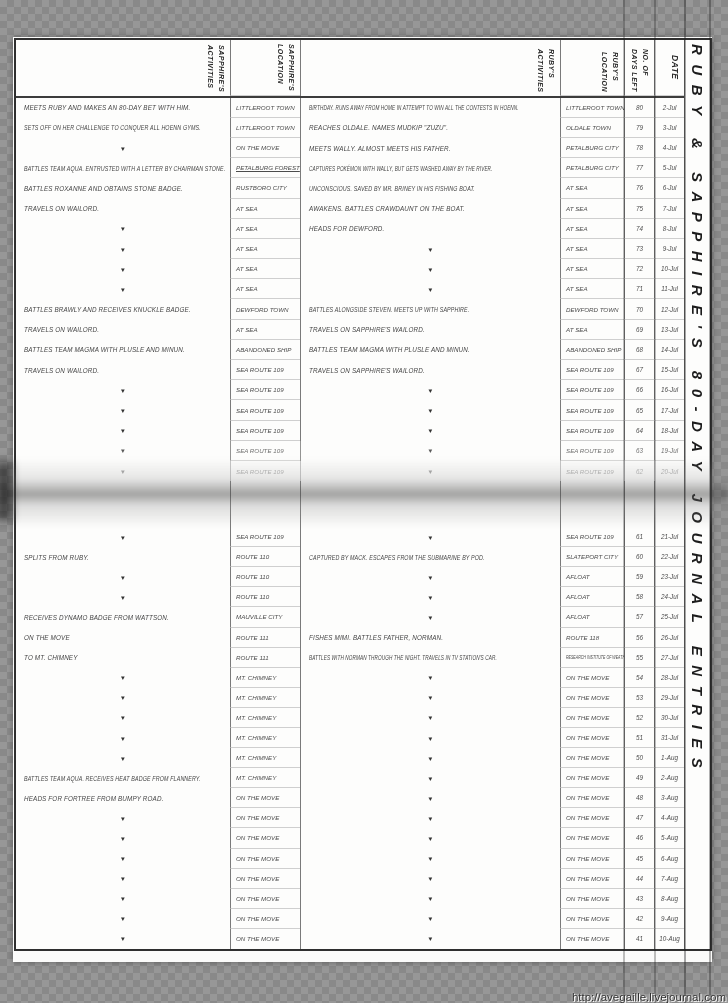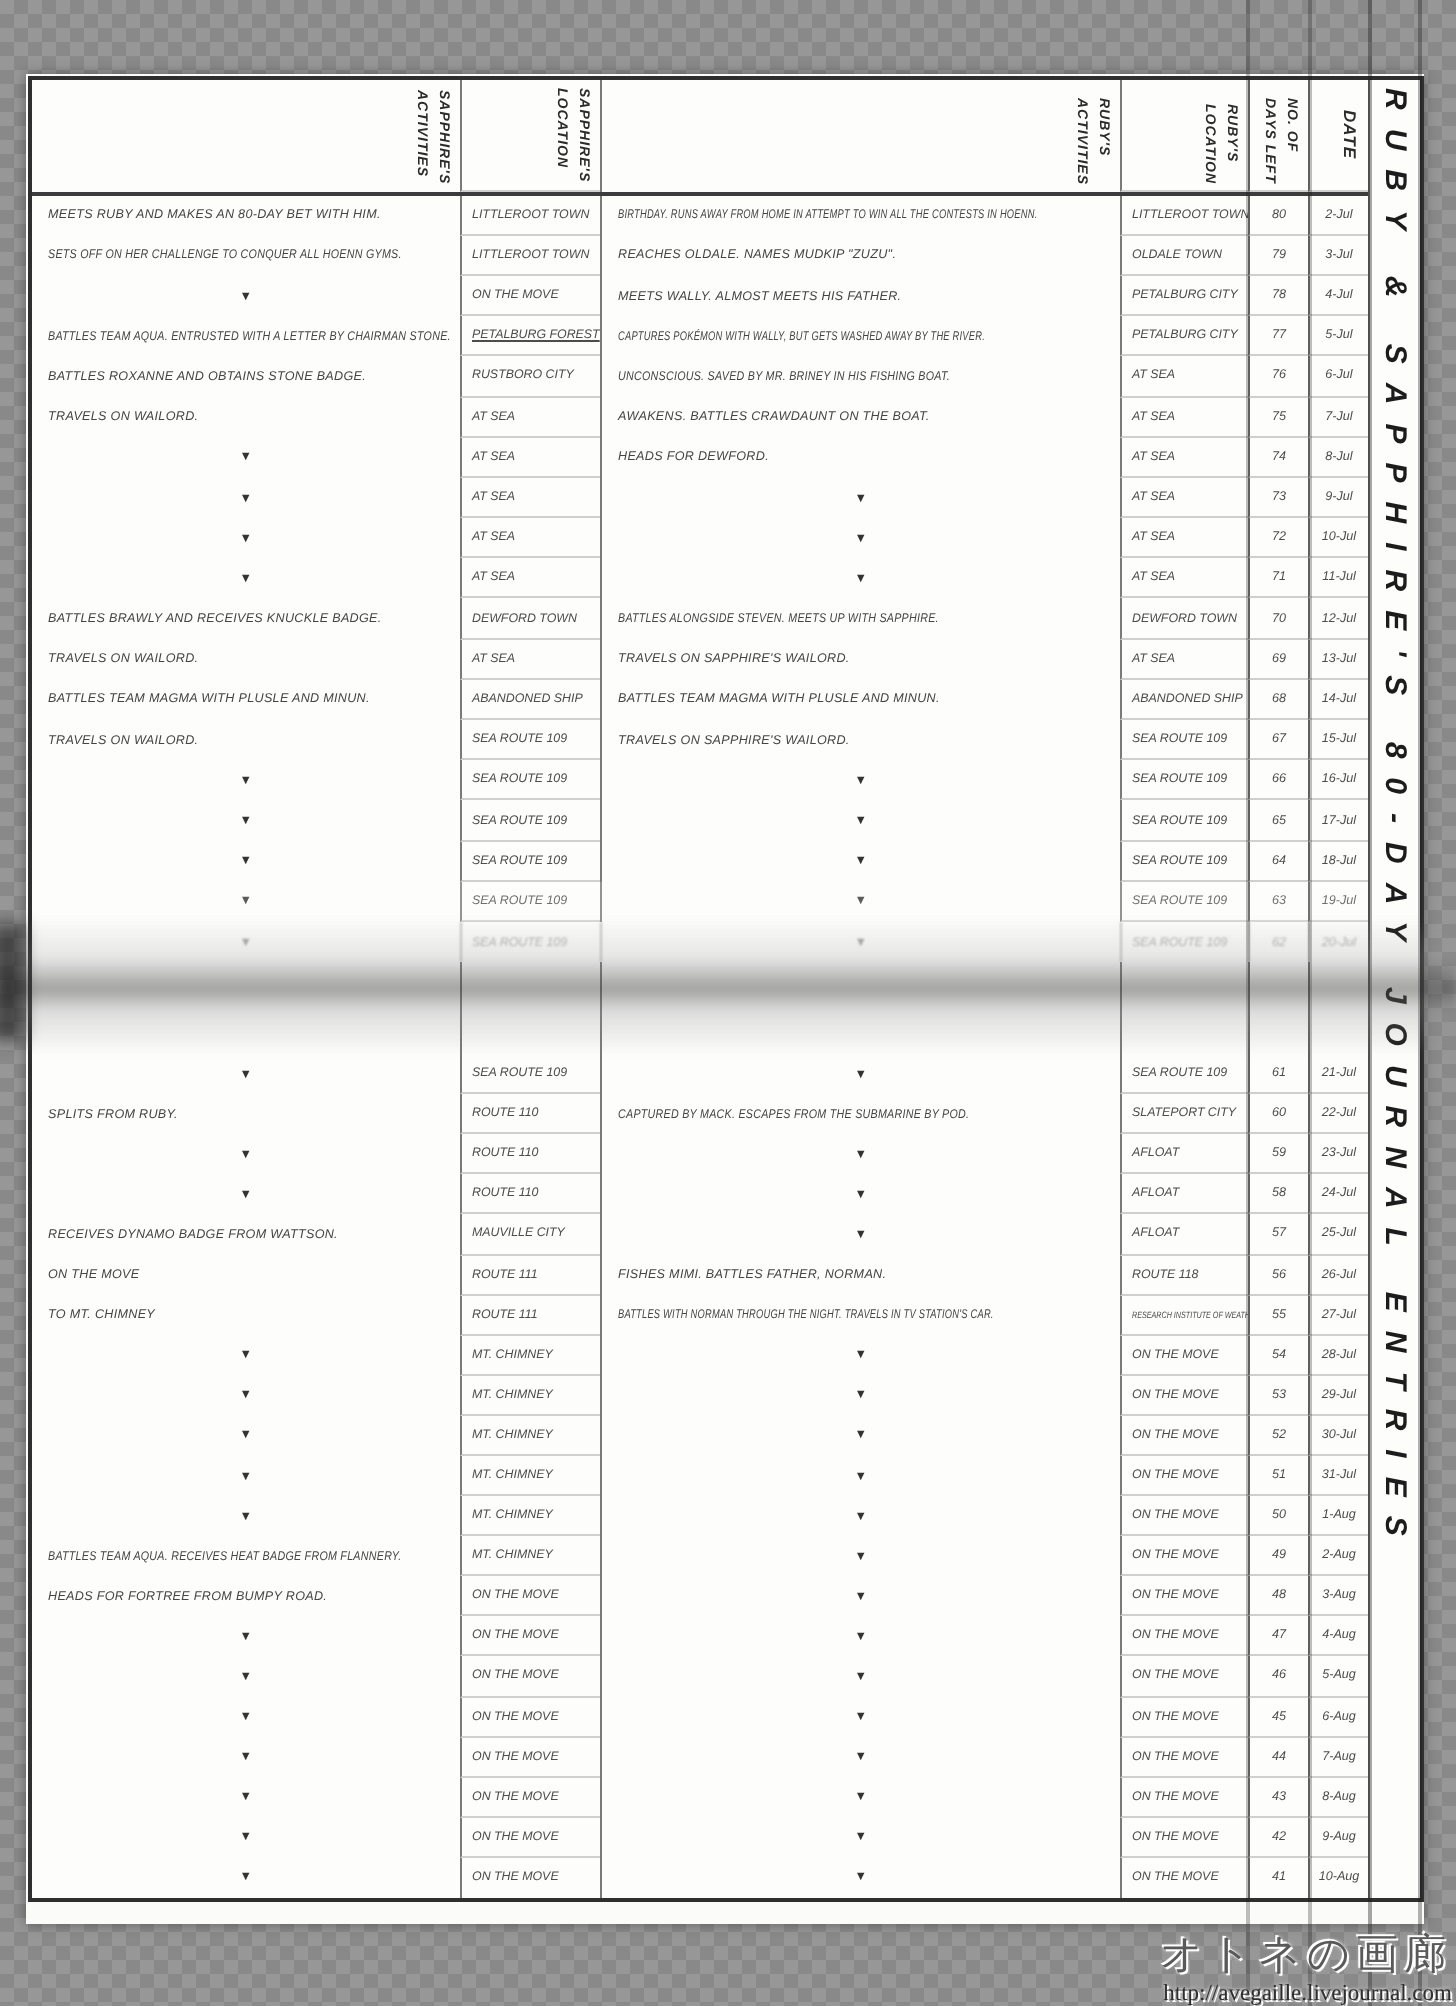--- a/index.html
+++ b/index.html
@@ -77,21 +77,21 @@
     background:rgba(10,10,10,.55);filter:blur(4px);z-index:6;}
   .scanline{position:absolute;top:0;width:2px;height:1003px;
     background:rgba(25,25,25,.28);z-index:4;}
   .sl1{left:623px;}.sl2{left:654px;}.sl3{left:684px;background:rgba(25,25,25,.38);}
   .sl4{left:709px;background:rgba(25,25,25,.33);}
   
   .watermark{position:absolute;right:2px;bottom:0;text-align:right;z-index:8;}
   .wm-jp{font-size:21px;color:#5a5a5a;letter-spacing:3px;
     text-shadow:0 0 2px #fff,1px 1px 0 #fff,-1px -1px 0 #fff;}
   .wm-url{font-size:11.5px;color:#2e2e2e;
-    text-shadow:0 0 2px #fff,1px 1px 0 #fff;font-family:Liberation Serif, serif;}
+    text-shadow:0 0 2px #fff,1px 1px 0 #fff;}
 </style>
 </head>
 <body>
 
 <div class="page">
   <div class="table">
     <div class="main">
       <div class="hband">
           <div class="hcell c0">
             <div class="vtext">SAPPHIRE'S
@@ -975,15 +975,14 @@
 </div>
 
 <div class="scanline sl1"></div>
 <div class="scanline sl2"></div>
 <div class="scanline sl3"></div>
 <div class="scanline sl4"></div>
 <div class="crease"></div>
 <div class="crease-blob"></div>
 
 <div class="watermark">
-  <div class="wm-jp">オトネの画廊</div>
   <div class="wm-url">http://avegaille.livejournal.com</div>
 </div>
 
 </body></html>

